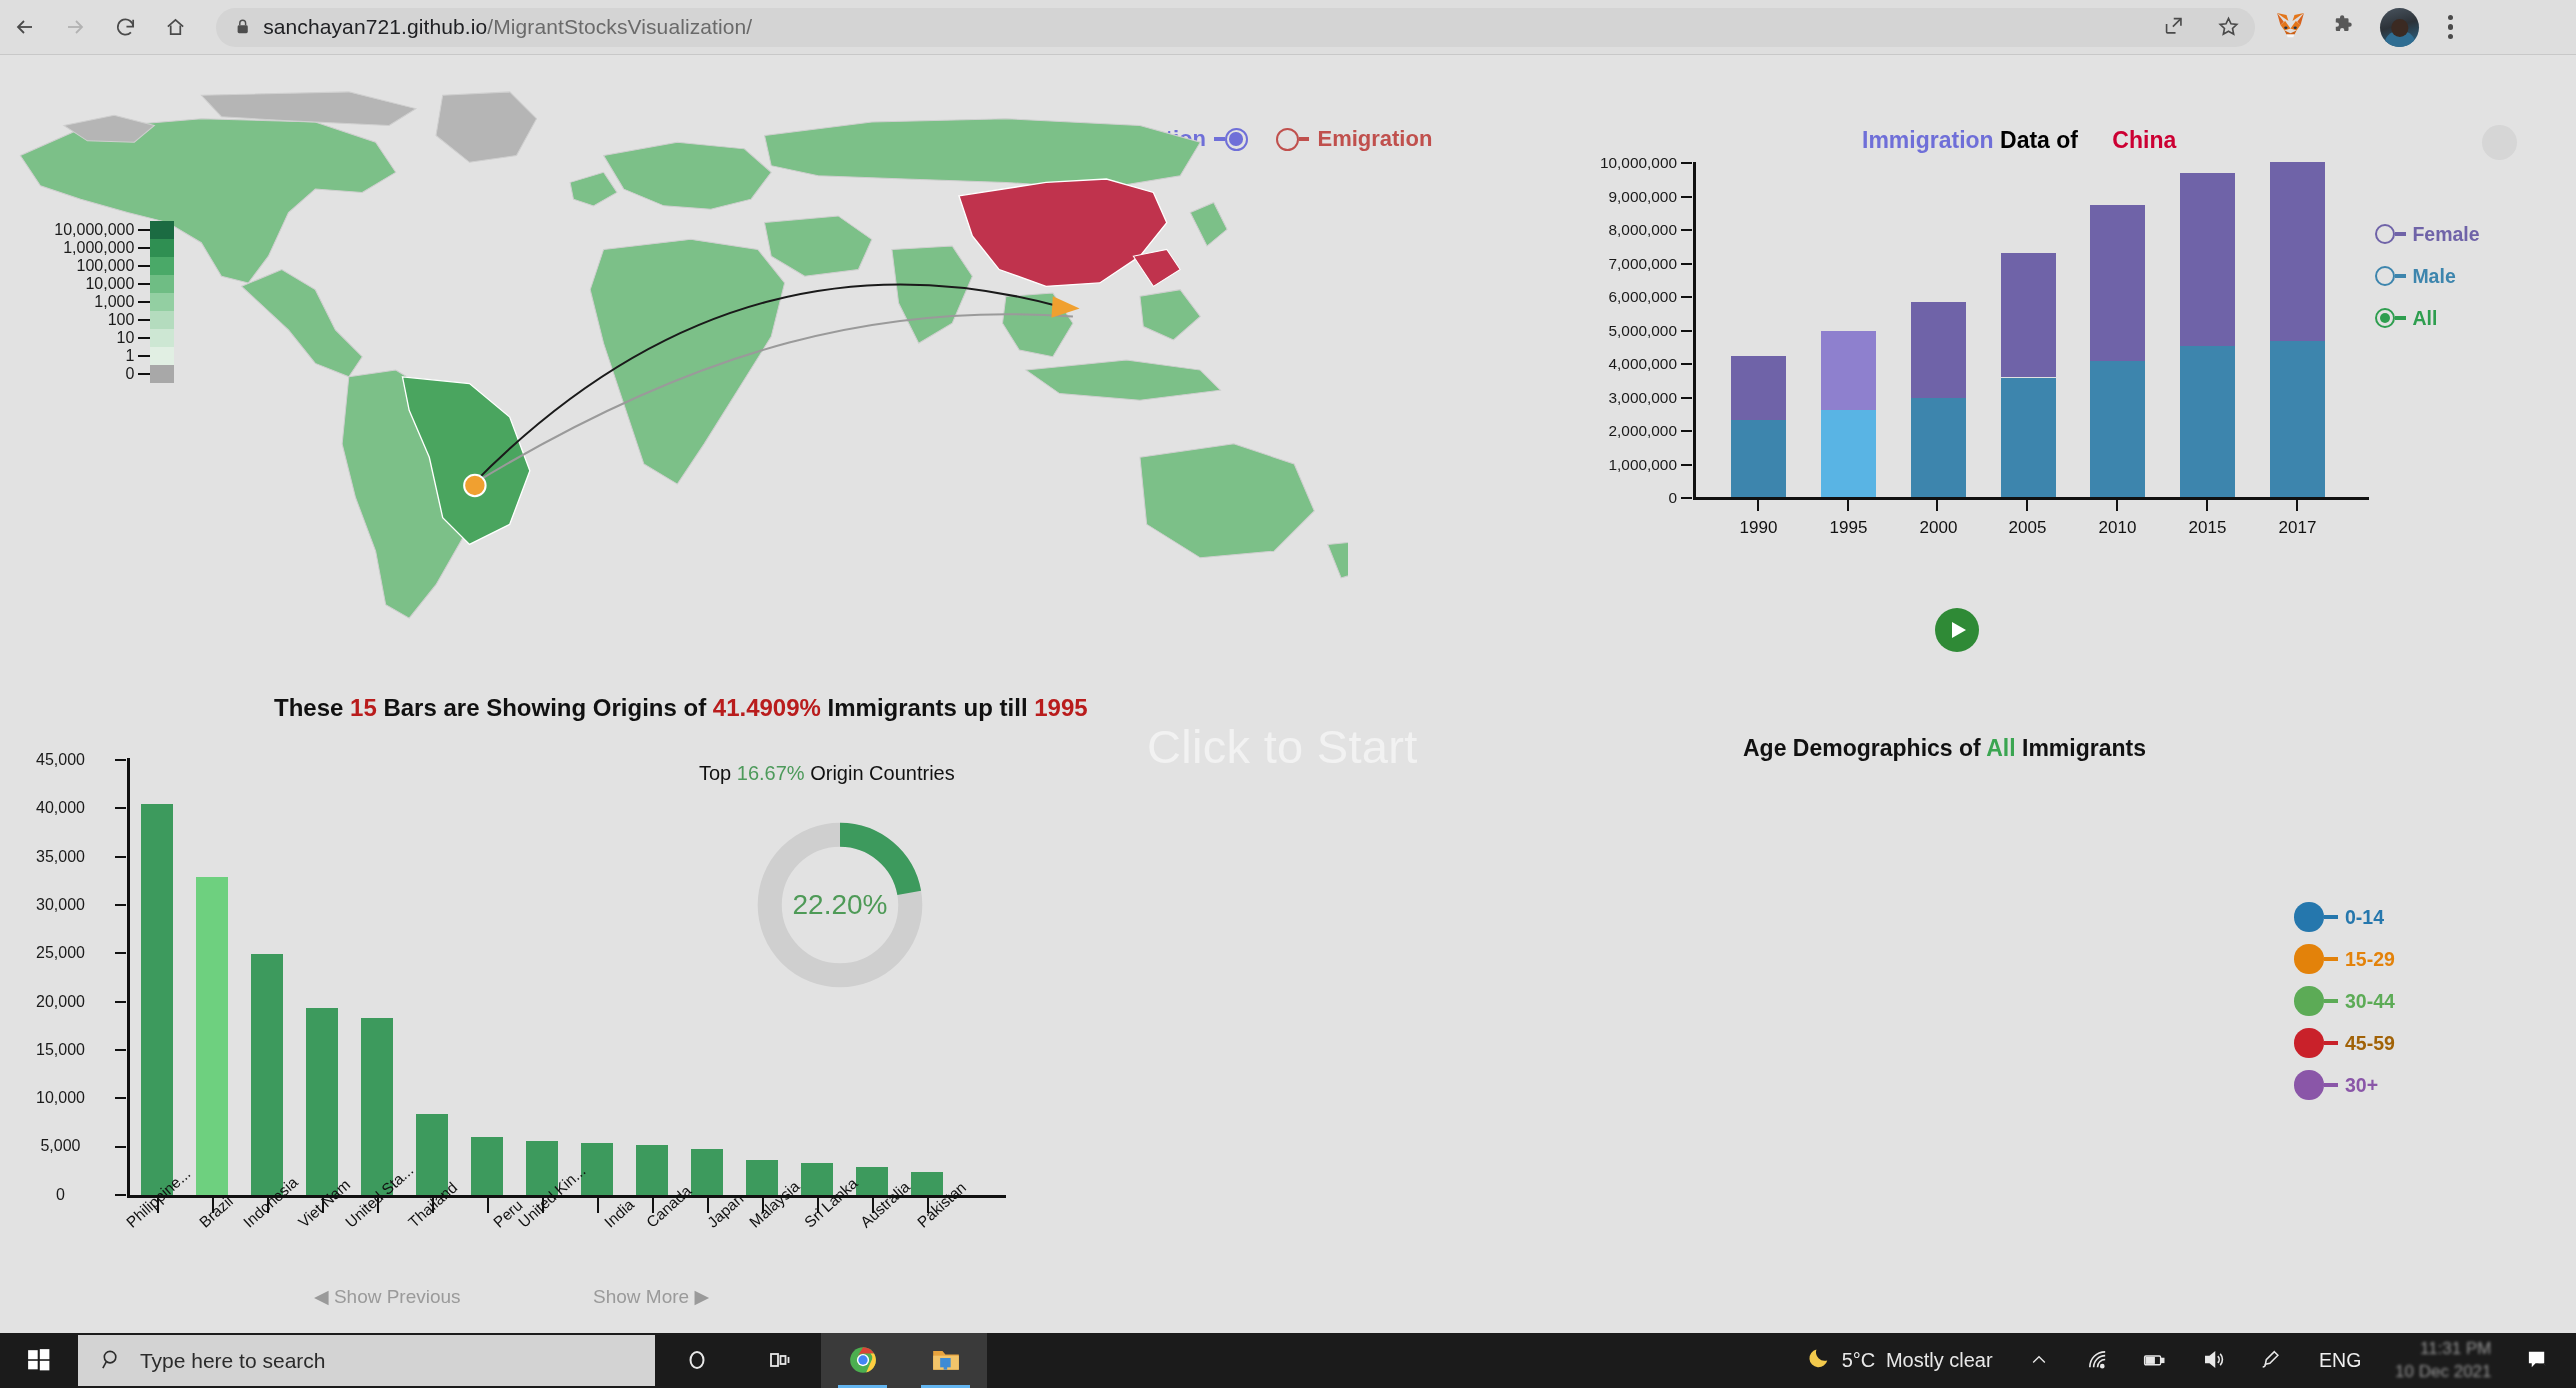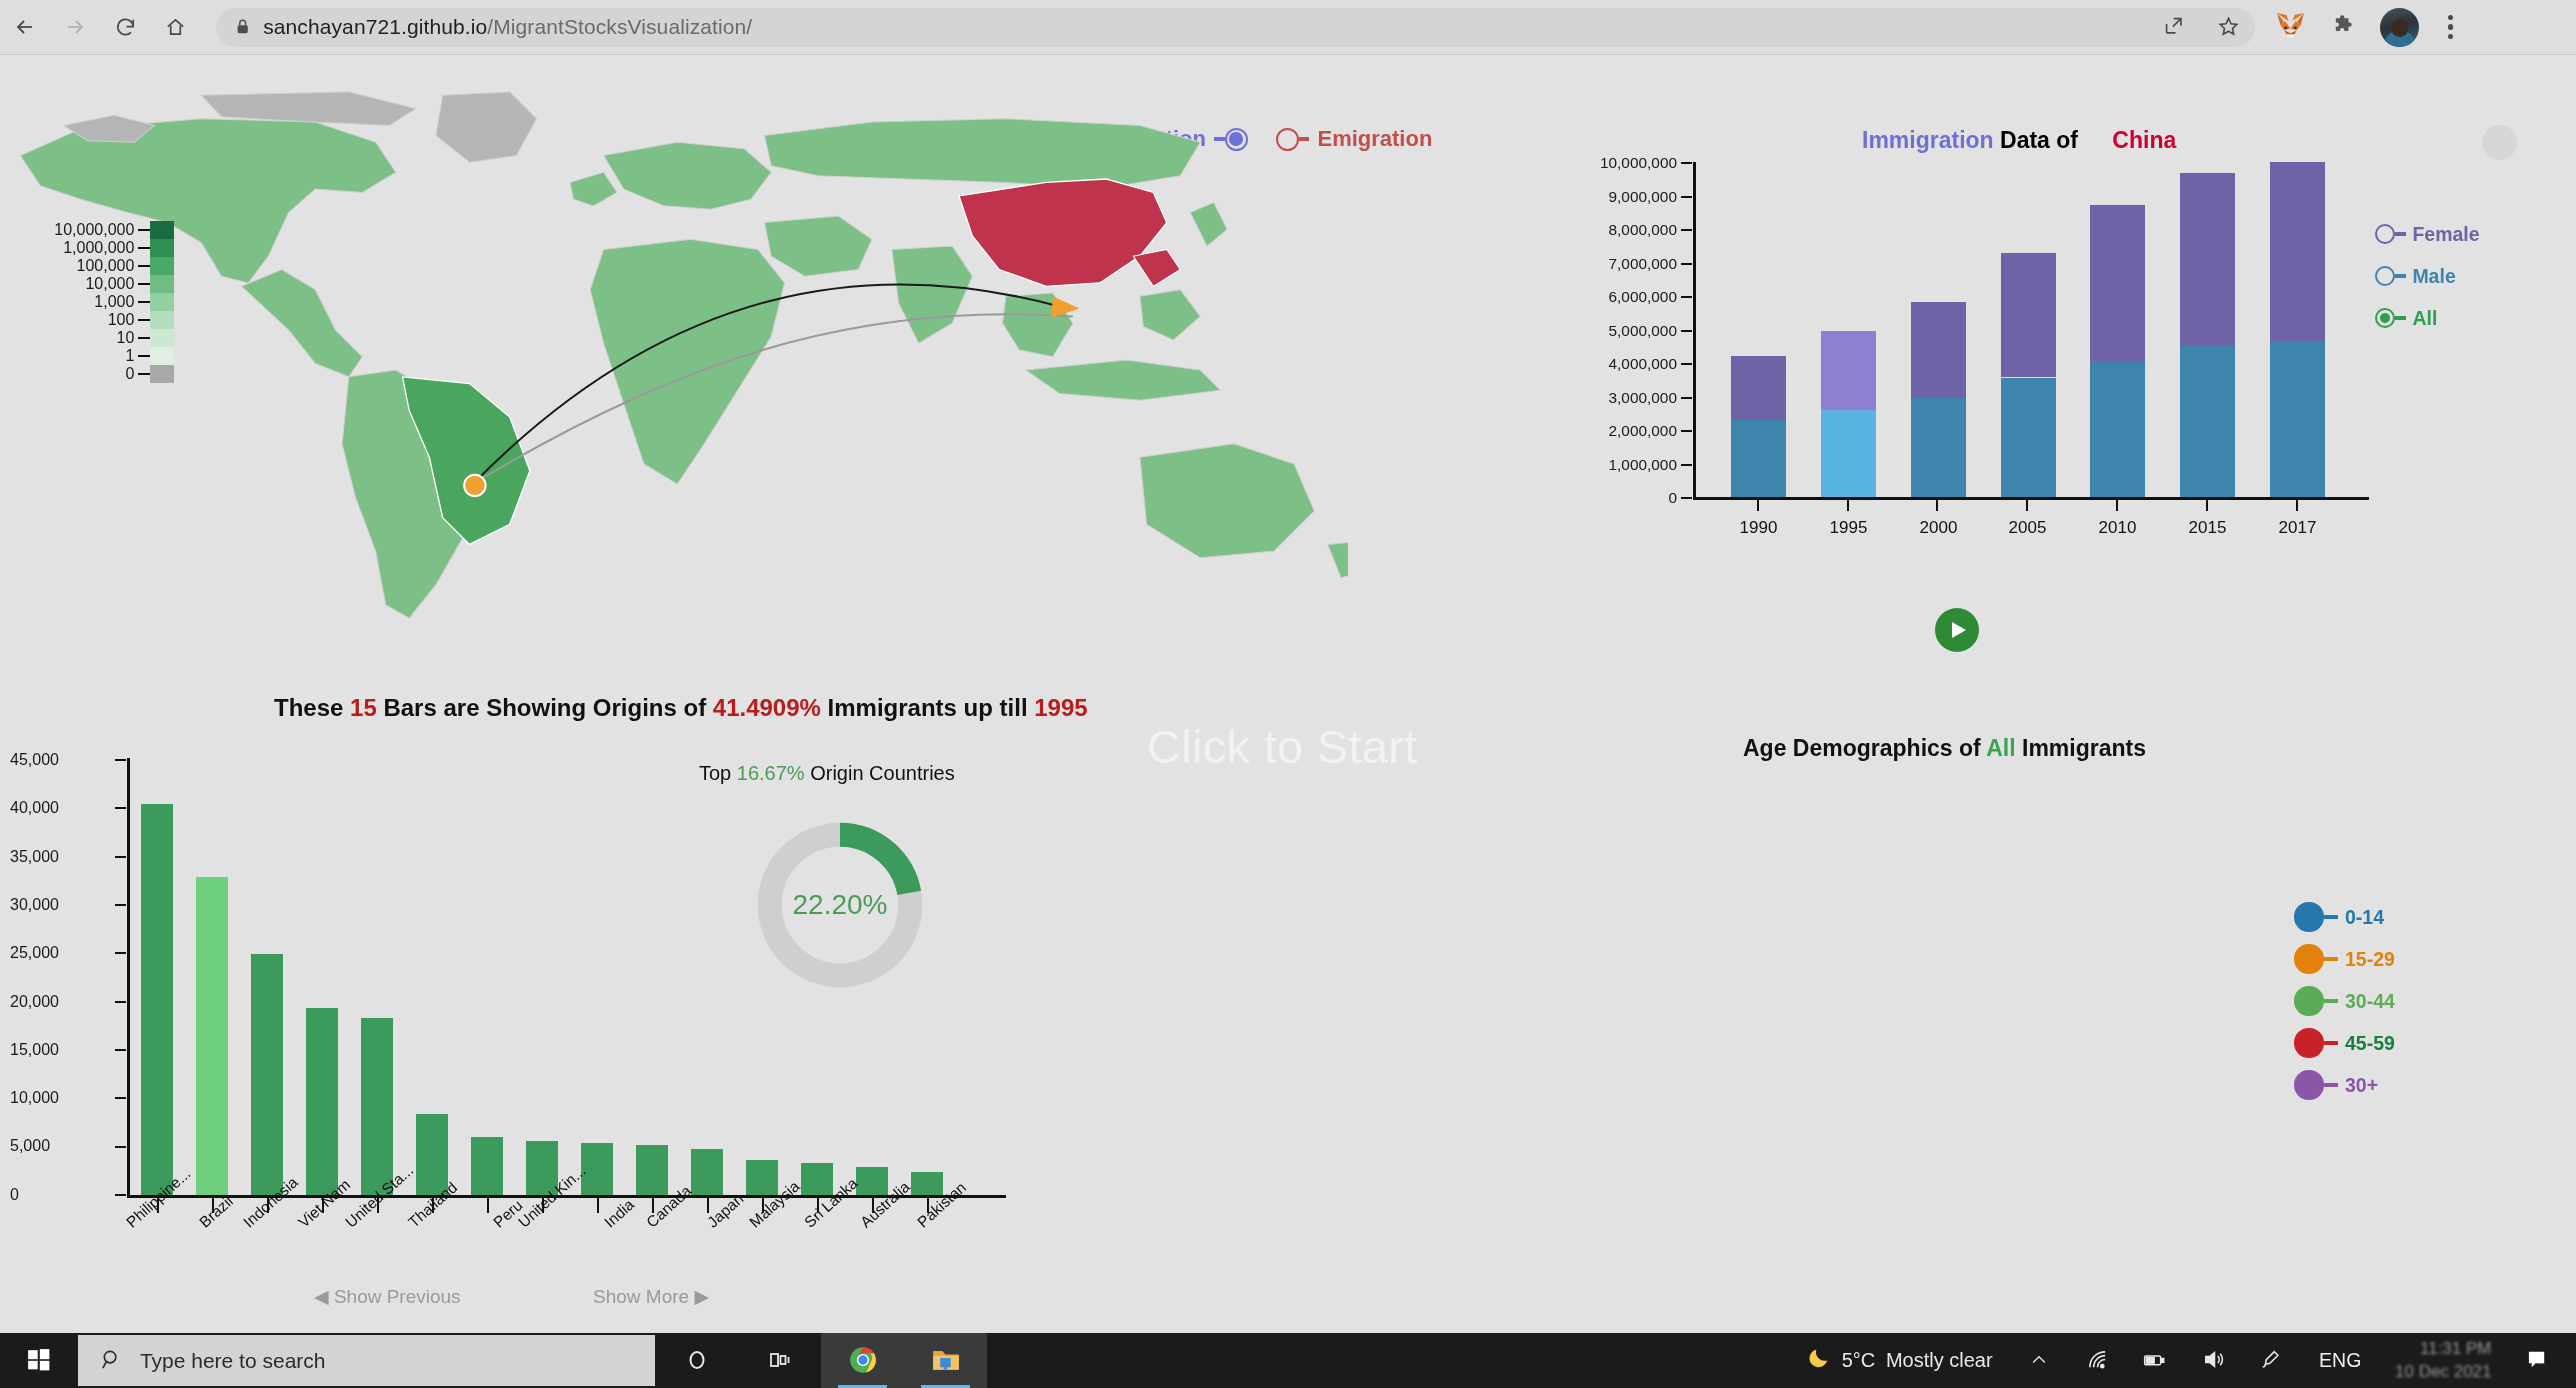--- a/index.html
+++ b/index.html
@@ -105,21 +105,21 @@
   }
 
   
   .barchart-title {
     position:absolute; left:274px; top:639px; font-size:24px; font-weight:700; color:#111;
     white-space:nowrap;
   }
   .barchart-title .g { color:#b91c1c; }
   .bar-area { position:absolute; left:0px; top:684px; width:1047px; height:537px; }
   .y-label {
-    position:absolute; font-size:16px; color:#1a1a1a; text-align:left; width:101px;
+    position:absolute; font-size:16px; color:#1a1a1a; text-align:center; width:101px;
   }
   .y-tick { position:absolute; width:10.7px; height:2px; background:#111; }
   .axis-v { position:absolute; background:#111; }
   .bar {
     position:absolute; bottom:0; background:#3d9a5d;
   }
   .bar.hl { background:#6ed07f; }
   .x-tick { position:absolute; width:2px; background:#111; }
   .x-lbl {
     position:absolute; font-size:15.4px; color:#111; white-space:nowrap;
@@ -639,21 +639,21 @@
     <div class="al-row" style="color:#e3820a">
       <span class="al-dot" style="background:#e3820a"></span>
       <span class="al-dash" style="background:#e3820a"></span>
       <span class="al-text">15-29</span>
     </div>
     <div class="al-row" style="color:#5cab56">
       <span class="al-dot" style="background:#5cab56"></span>
       <span class="al-dash" style="background:#5cab56"></span>
       <span class="al-text">30-44</span>
     </div>
-    <div class="al-row" style="color:#15803d">
+    <div class="al-row" style="color:#a16207">
       <span class="al-dot" style="background:#c9212a"></span>
       <span class="al-dash" style="background:#c9212a"></span>
       <span class="al-text">45-59</span>
     </div>
     <div class="al-row" style="color:#8a56a8">
       <span class="al-dot" style="background:#8a56a8"></span>
       <span class="al-dash" style="background:#8a56a8"></span>
       <span class="al-text">30+</span>
     </div>
   </div>

